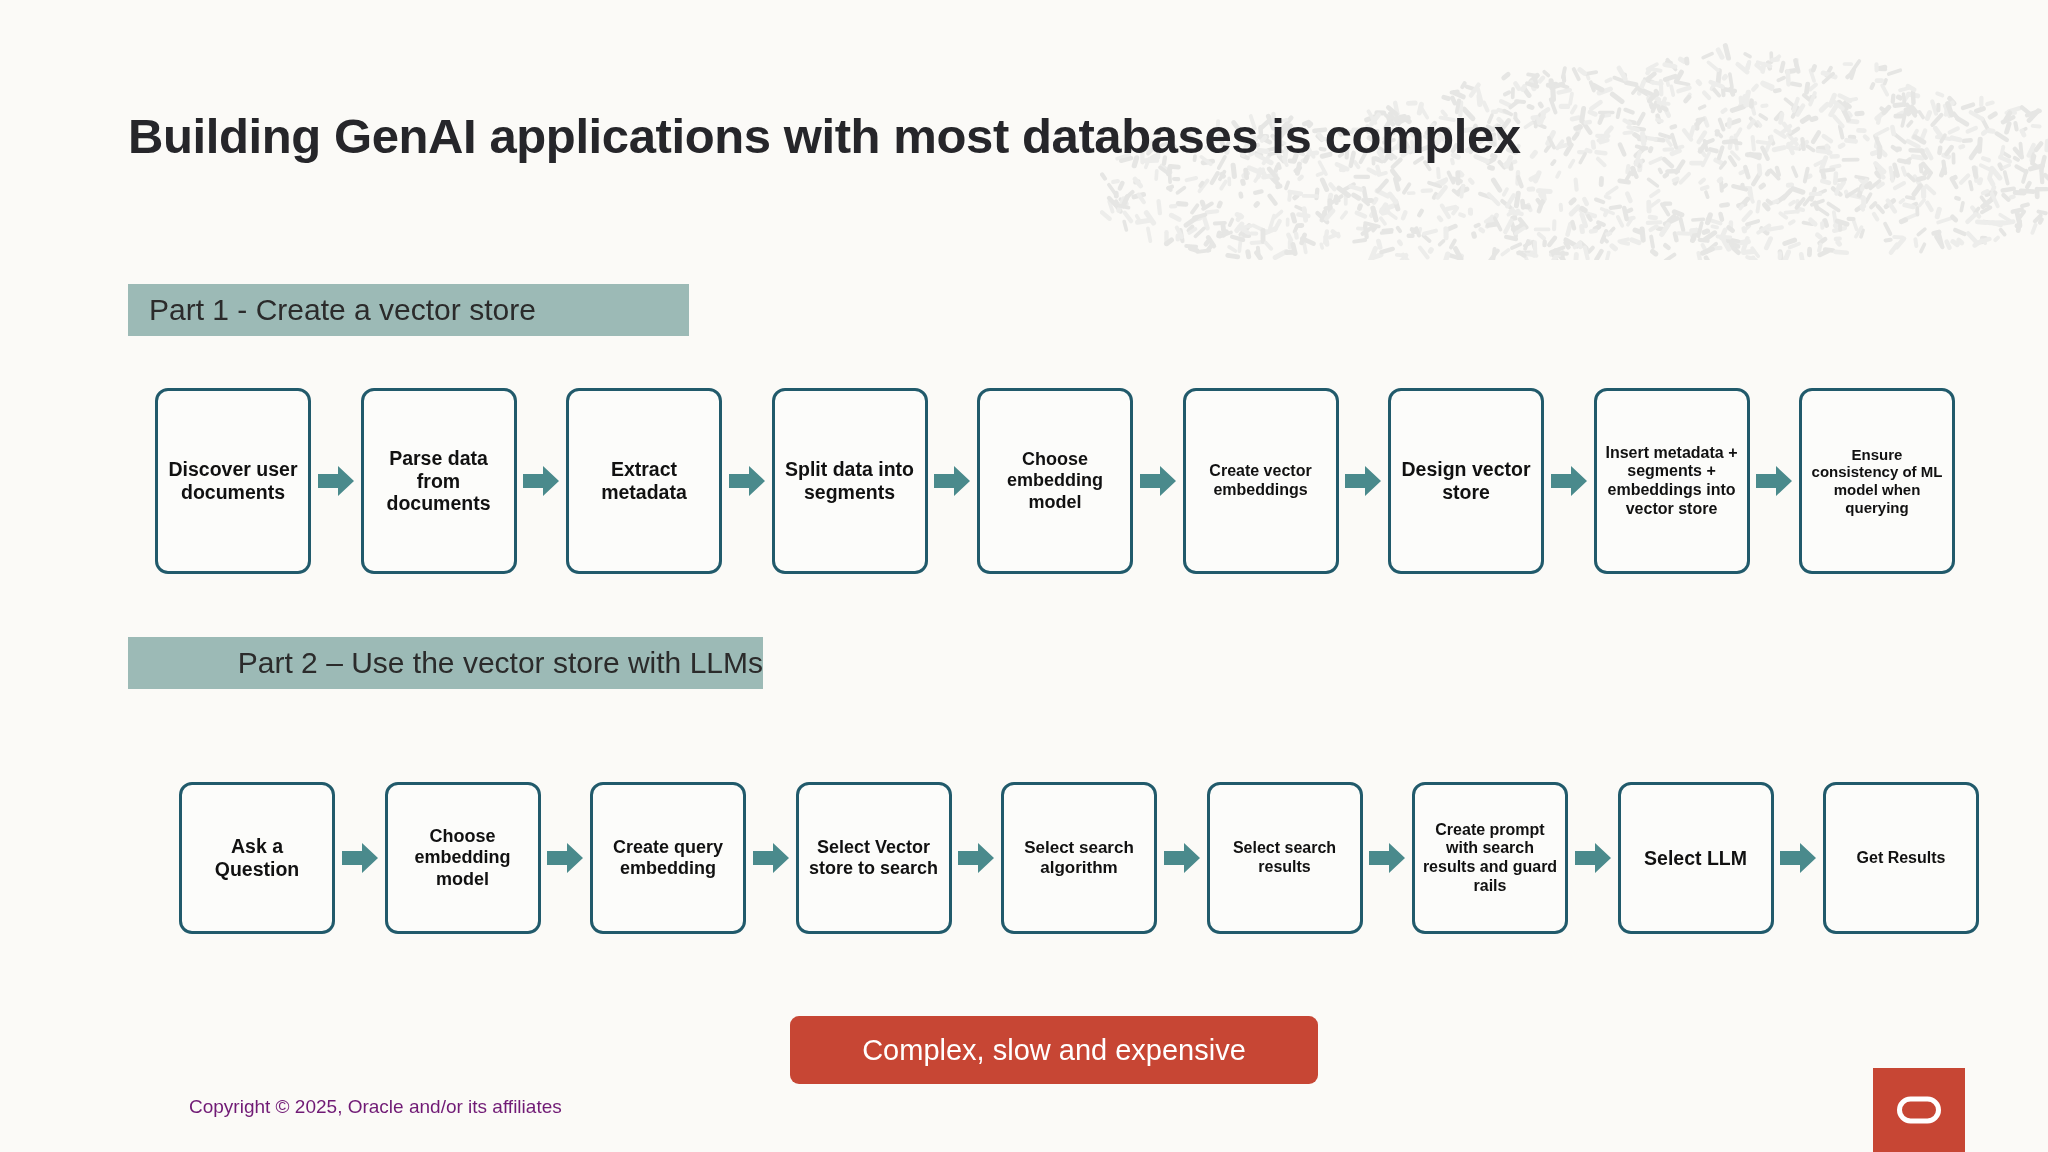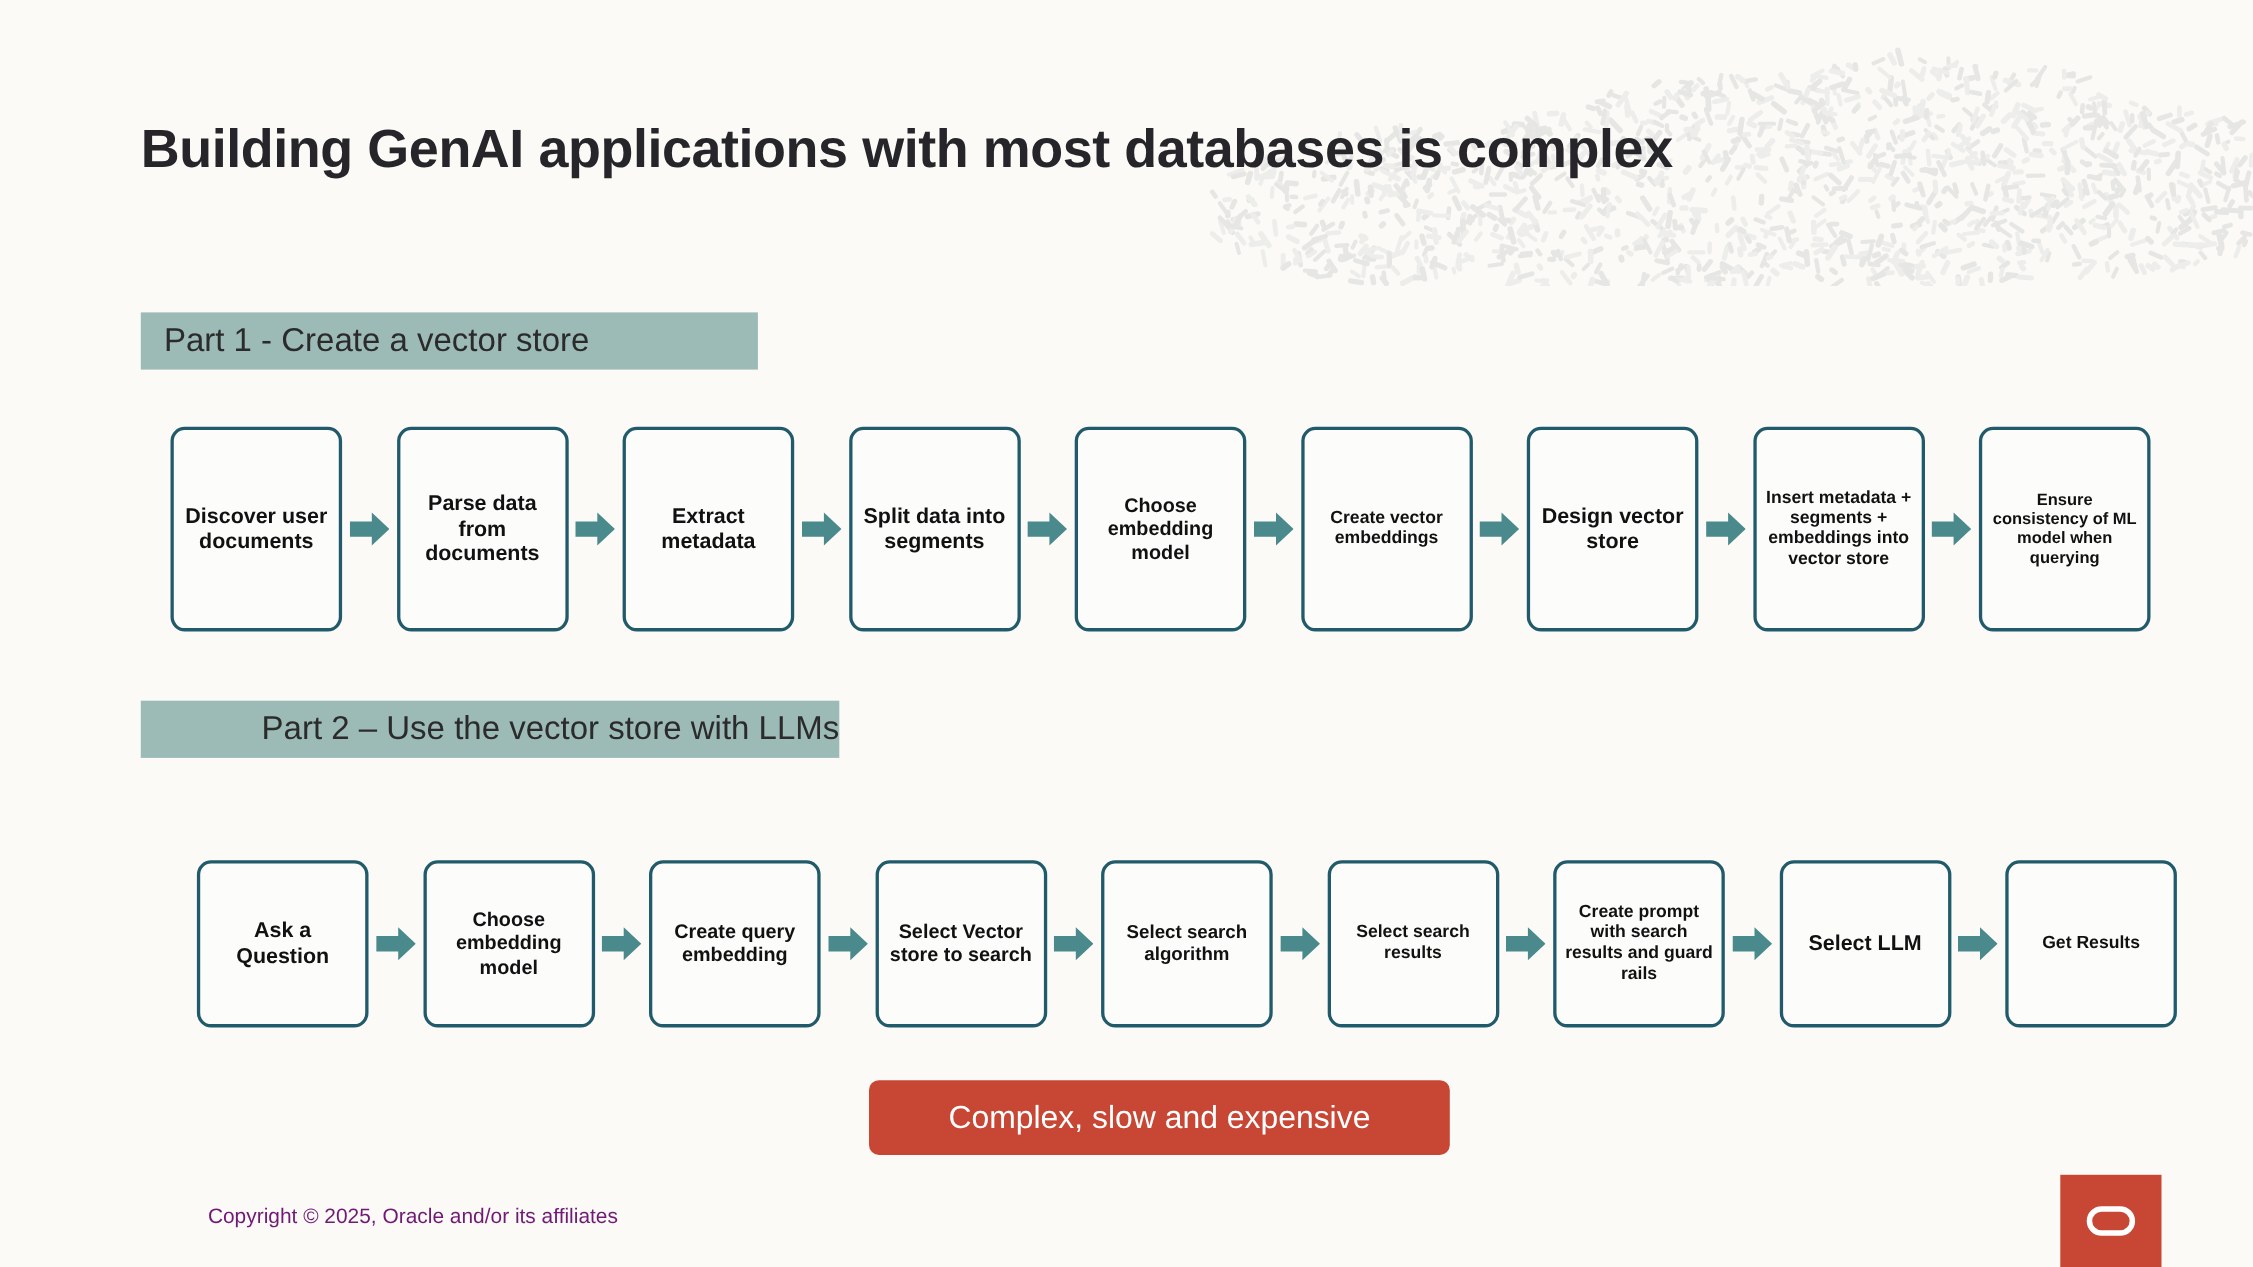--- a/index.html
+++ b/index.html
@@ -102,21 +102,21 @@
     width: 36px;
     height: 34px;
     position: relative;
   }
   .flow-arrow svg { display: block; }
 
   
   #conclusion-banner {
     position: absolute;
     left: 790px;
-    top: 982px;
+    top: 1016px;
     width: 528px;
     height: 68px;
     background: #C74634;
     border-radius: 9px;
     display: flex;
     align-items: center;
     justify-content: center;
     z-index: 3;
   }
   #conclusion-banner-label {

